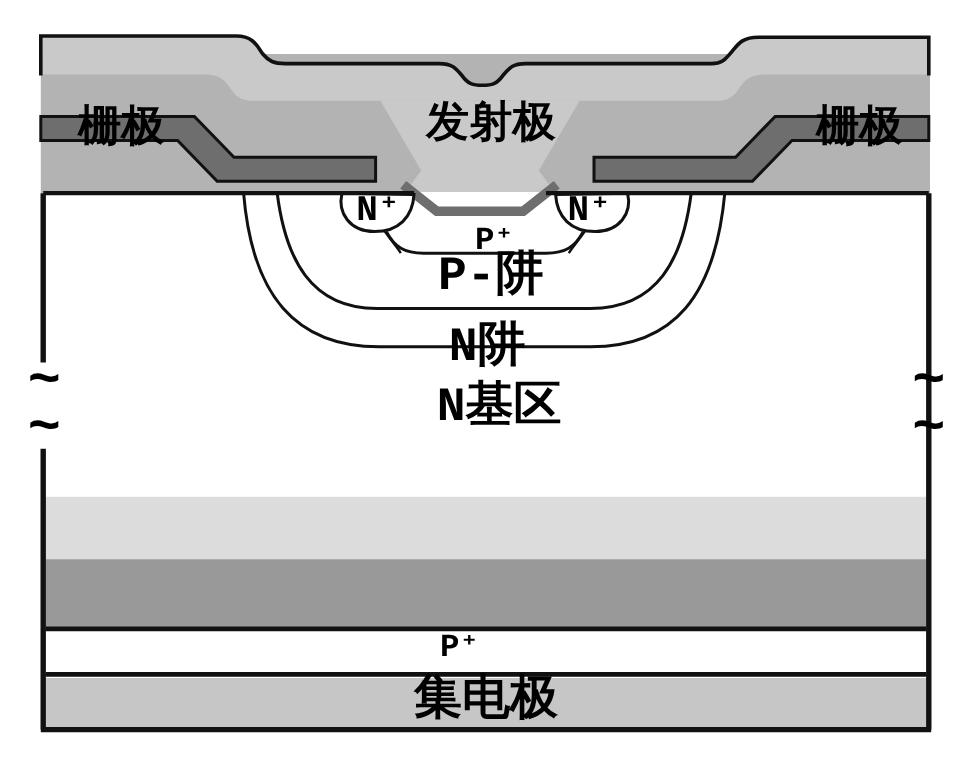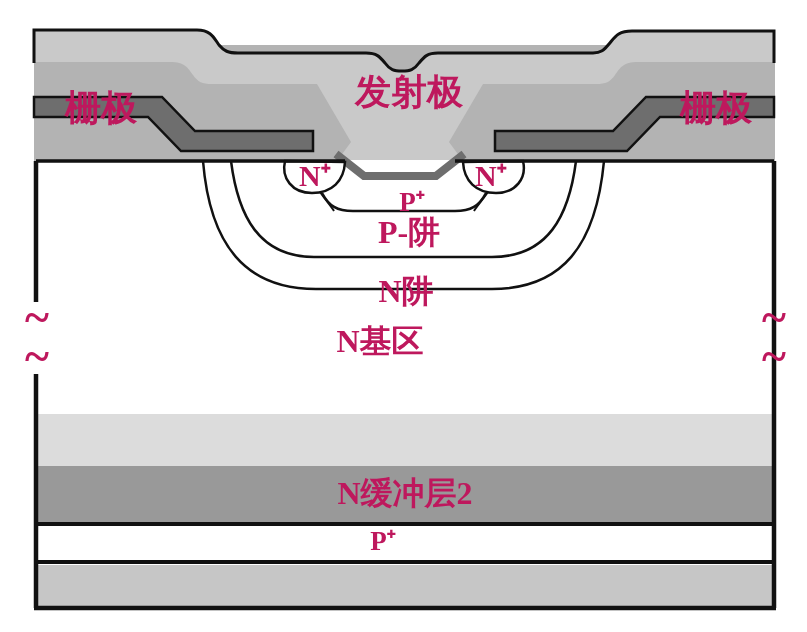--- a/index.html
+++ b/index.html
@@ -3,25 +3,25 @@
 <meta charset="utf-8">
 <style>
   html,body{margin:0;padding:0;background:#ffffff;}
   #stage{
     position:relative;width:807px;height:632px;background:#ffffff;overflow:hidden;
     font-family:"Liberation Serif","DejaVu Serif",serif;
   }
   #shapes{position:absolute;left:0;top:0;}
   .lbl{
     position:absolute;transform:translate(-50%,-50%);
-    color:#be185d;font-weight:bold;white-space:nowrap;line-height:1;
-    font-family:Liberation Serif, serif;
+    color:#000000;font-weight:bold;white-space:nowrap;line-height:1;
+    font-family:Liberation Mono, monospace;
   }
   .lbl-big{font-size:36px;}
-  .lbl-mid{font-size:32px;}
+  .lbl-mid{font-size:40px;}
   .lbl-nplus{font-size:30px;}
   .lbl-pplus{font-size:27px;}
   .lbl-tilde{font-size:46px;font-weight:bold;}
 </style>
 </head>
 <body>
 
 <div id="stage">
 
   <svg id="shapes" width="807" height="632" viewBox="0 0 807 632">
@@ -67,40 +67,40 @@
     <path fill="none" stroke="#111111" stroke-width="2.5" d="M 231,161 C 238,216 259,257 314,257 L 492,257 C 548,257 569,216 576,161"></path>
     <path fill="none" stroke="#111111" stroke-width="2.5" d="M 203,161 C 210,246 246,289 316,289 L 492,289 C 562,289 596,246 604,161"></path>
 
     <path stroke="#111111" stroke-width="3.5" d="M 36,161 L 345,161 M 455,161 L 774,161"></path>
 
     <path fill="none" stroke="#111111" stroke-width="4.5" d="M 36,161 L 36,302 M 36,374 L 36,608 M 34,608 L 776,608 M 774,374 L 774,302 M 774,161 L 774,302 M 774,374 L 774,608"></path>
   </svg>
 
   <div class="lbl lbl-big" style="left:101px;top:108px;">栅极</div>
 
-  <div class="lbl lbl-big" style="left:409px;top:92px;">发射极</div>
+  <div class="lbl lbl-big" style="left:409px;top:104px;">发射极</div>
 
   <div class="lbl lbl-big" style="left:716px;top:108px;">栅极</div>
 
   <div class="lbl lbl-nplus" style="left:315px;top:176px;">N⁺</div>
 
   <div class="lbl lbl-nplus" style="left:491px;top:176px;">N⁺</div>
 
   <div class="lbl lbl-pplus" style="left:412px;top:202px;">P⁺</div>
 
   <div class="lbl lbl-mid" style="left:409px;top:232px;">P-阱</div>
 
   <div class="lbl lbl-mid" style="left:406px;top:291px;">N阱</div>
 
-  <div class="lbl lbl-mid" style="left:380px;top:341px;">N基区</div>
+  <div class="lbl lbl-mid" style="left:416px;top:341px;">N基区</div>
 
 
-  <div class="lbl lbl-mid" style="left:405px;top:493px;">N缓冲层2</div>
 
   <div class="lbl lbl-pplus" style="left:383px;top:541px;">P⁺</div>
 
+  <div class="lbl lbl-mid" style="left:405px;top:585px;">集电极</div>
 
   <div class="lbl lbl-tilde" style="left:37px;top:318px;">~</div>
   <div class="lbl lbl-tilde" style="left:37px;top:357px;">~</div>
   <div class="lbl lbl-tilde" style="left:774px;top:318px;">~</div>
   <div class="lbl lbl-tilde" style="left:774px;top:357px;">~</div>
 
 </div>
 
 </body></html>

